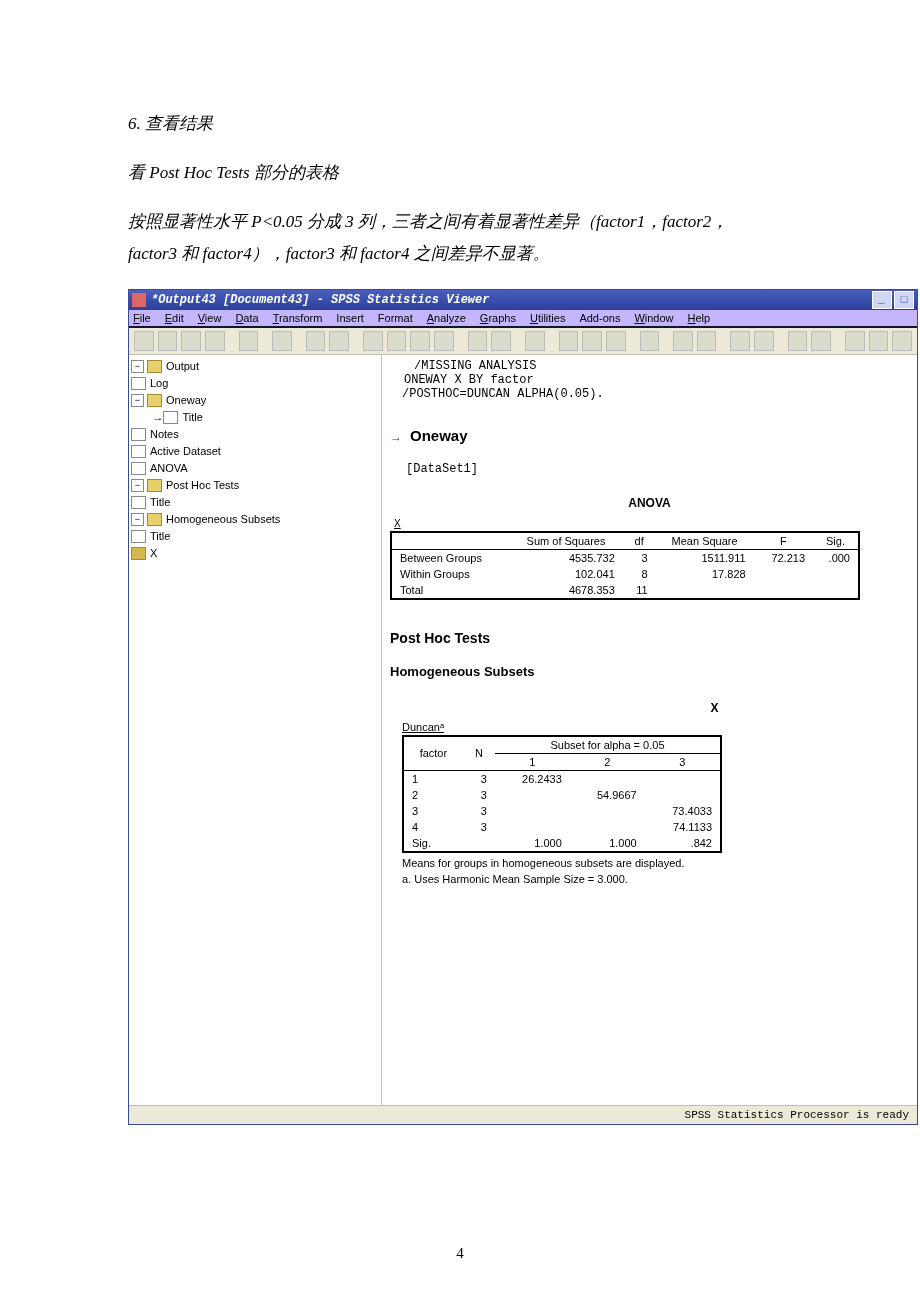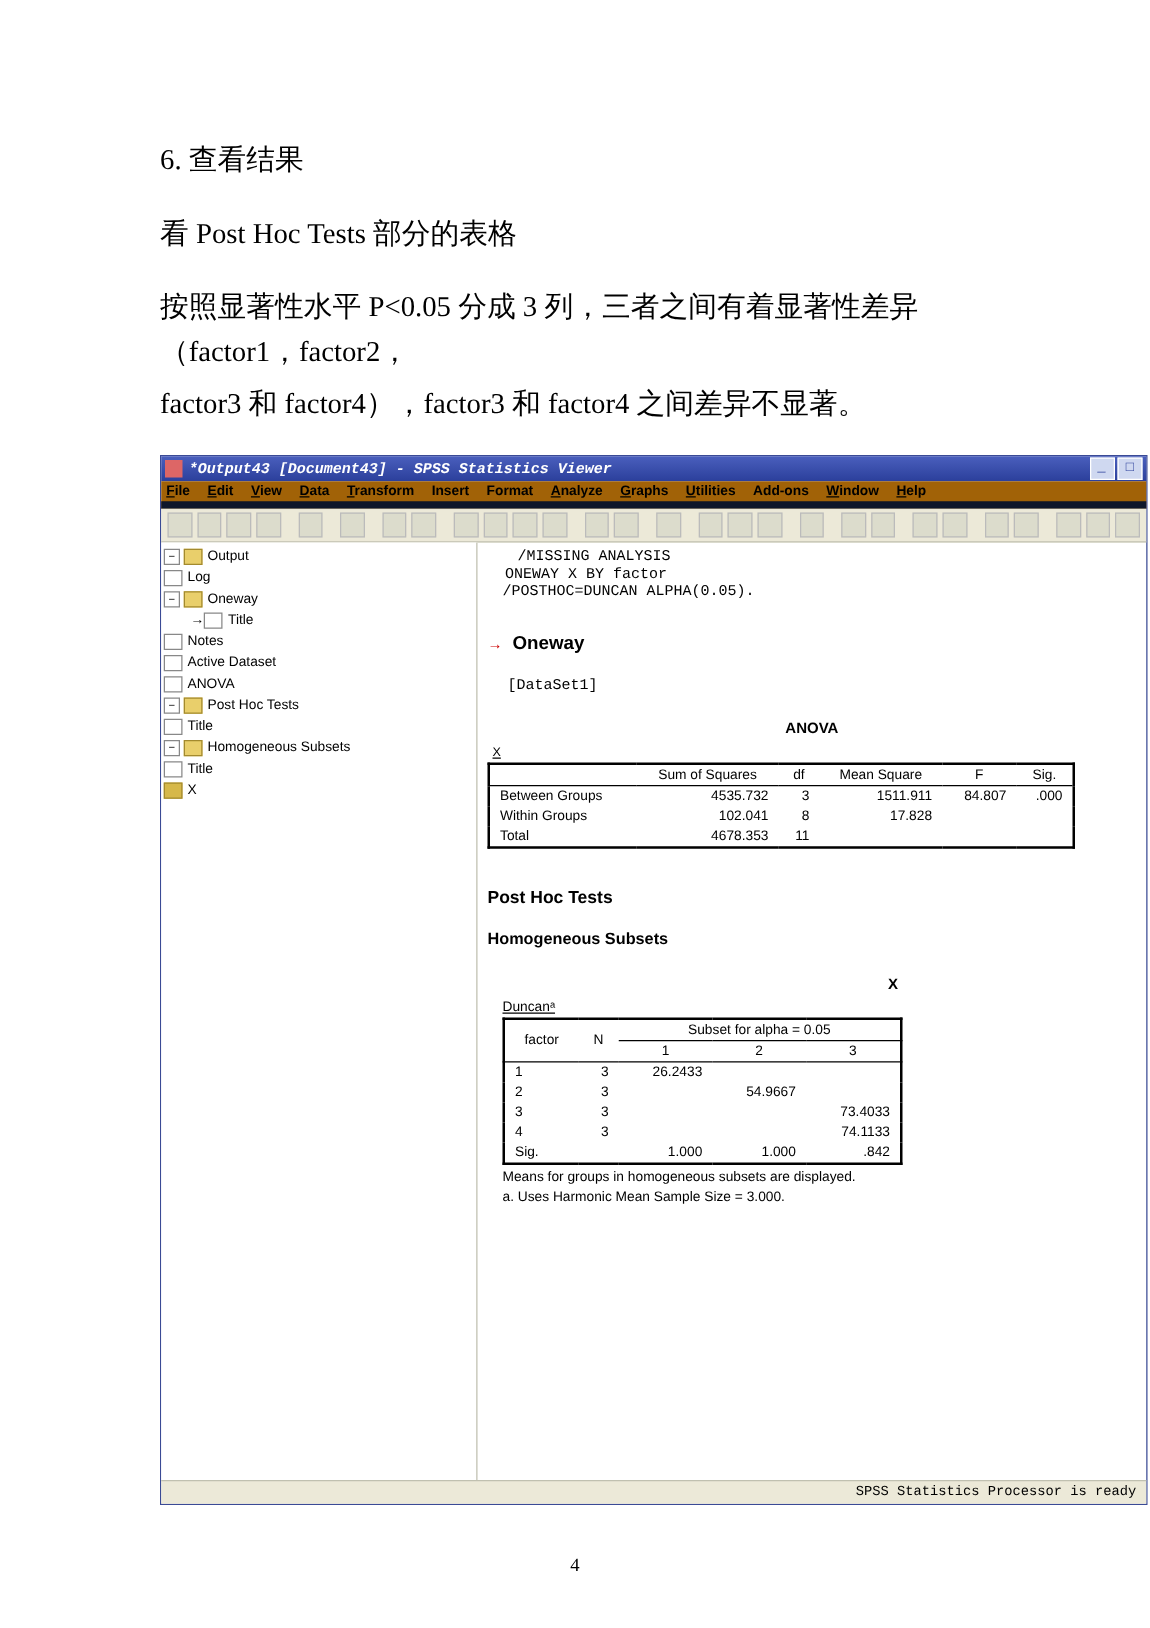--- a/index.html
+++ b/index.html
@@ -1,24 +1,24 @@
 <!DOCTYPE html>
 <html><head>
 <meta charset="utf-8">
 <style>
   body { margin:0; background:#fff; font-family:"Times New Roman","SimSun",serif; color:#000; }
   .page { width:920px; height:1302px; position:relative; box-sizing:border-box; padding:110px 90px 0 128px; }
-  .body-text { font-size:23px; line-height:1.6; margin:0 0 22px 0; }
+  .body-text { font-size:17px; line-height:1.6; margin:0 0 22px 0;font-style:italic; }
   .page-number { position:absolute; bottom:40px; left:0; width:920px; text-align:center; font-size:15px; }
   .app-window { width:790px; border:1px solid #3a4a95; font-family:"Tahoma","Arial",sans-serif; font-size:11px; color:#000; background:#fff; box-sizing:border-box; }
   .titlebar { height:20px; background:linear-gradient(#4a5fbd,#2b3f9b); color:#fff; display:flex; align-items:center; padding:0 3px; font-family:"Courier New",monospace; font-size:12px; font-weight:bold;font-style:italic; }
   .titlebar .app-icon { width:14px; height:14px; background:#d66; margin-right:5px; display:inline-block; }
   .win-btns { margin-left:auto; display:flex; }
   .win-btns span { width:18px; height:16px; background:#cfd8f0; border:1px solid #fff; margin-left:2px; display:flex; align-items:center; justify-content:center; color:#2b3f9b; font-weight:bold; font-size:11px; }
-  .menubar { background:#a16207; padding:2px 4px; display:flex; gap:14px; border-bottom:6px solid #0f172a;font-weight:bold; }
+  .menubar { background:#c4b5fd; padding:2px 4px; display:flex; gap:14px; border-bottom:2px solid #0f172a; }
   .menubar span { cursor:default; }
   .menubar .ul { text-decoration:underline; }
   .toolbar { background:#ece9d8; height:26px; border-bottom:1px solid #c0c0b0; display:flex; align-items:center; gap:4px; padding:0 5px; }
   .toolbar i { width:18px; height:18px; background:#dcdccc; border:1px solid #bbb; display:inline-block; }
   .toolbar .sep { width:6px; }
   .work { display:flex; height:750px; }
   .tree { width:248px; background:#fff; border-right:1px solid #c0c0b0; padding:3px 2px; font-size:11px; line-height:17px; overflow:hidden; }
   .tree-row { white-space:pre; display:flex; align-items:center; }
   .tree-row .texp { width:11px; height:11px; border:1px solid #888; display:inline-flex; align-items:center; justify-content:center; font-size:9px; background:#fff; margin-right:3px; }
   .tree-row .ticon { width:13px; height:11px; display:inline-block; margin-right:4px; background:#e9cf6b; border:1px solid #a38a2e; }
@@ -156,21 +156,21 @@
             <th>df</th>
             <th>Mean Square</th>
             <th>F</th>
             <th class="lastc">Sig.</th>
           </tr>
           <tr>
                 <td class="lbl first">Between Groups</td>
                 <td>4535.732</td>
                 <td>3</td>
                 <td>1511.911</td>
-                <td>84.807</td>
+                <td>72.213</td>
                 <td class="lastc">.000</td>
               </tr>
           <tr>
                 <td class="lbl first">Within Groups</td>
                 <td>102.041</td>
                 <td>8</td>
                 <td>17.828</td>
                 <td></td>
                 <td class="lastc"></td>
               </tr>

